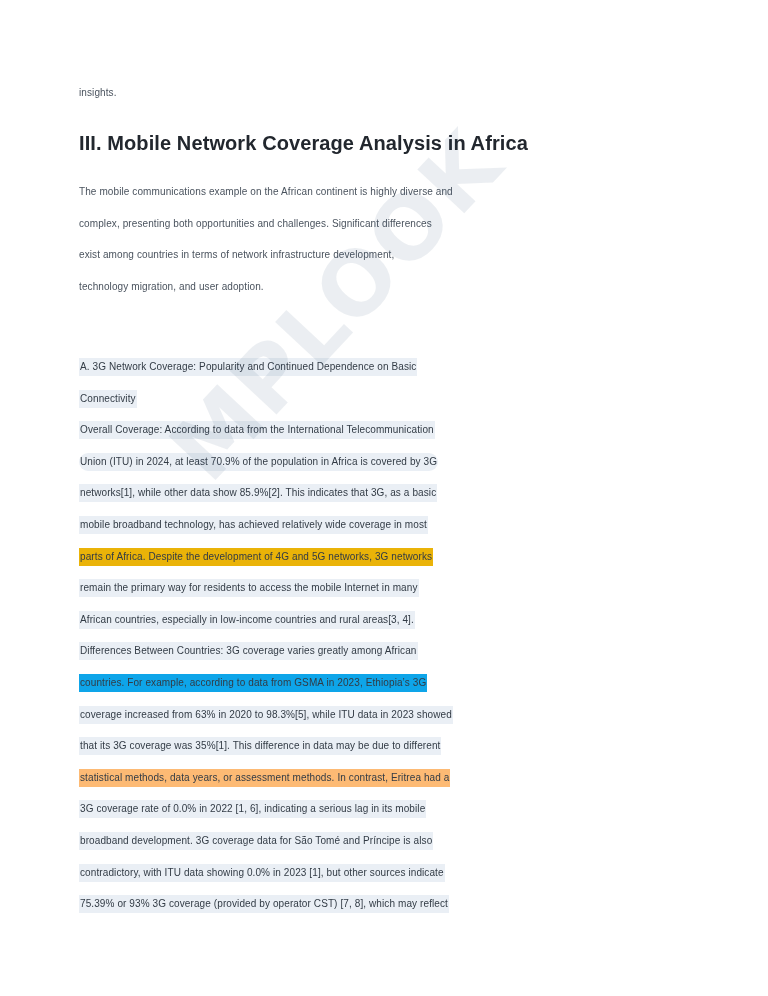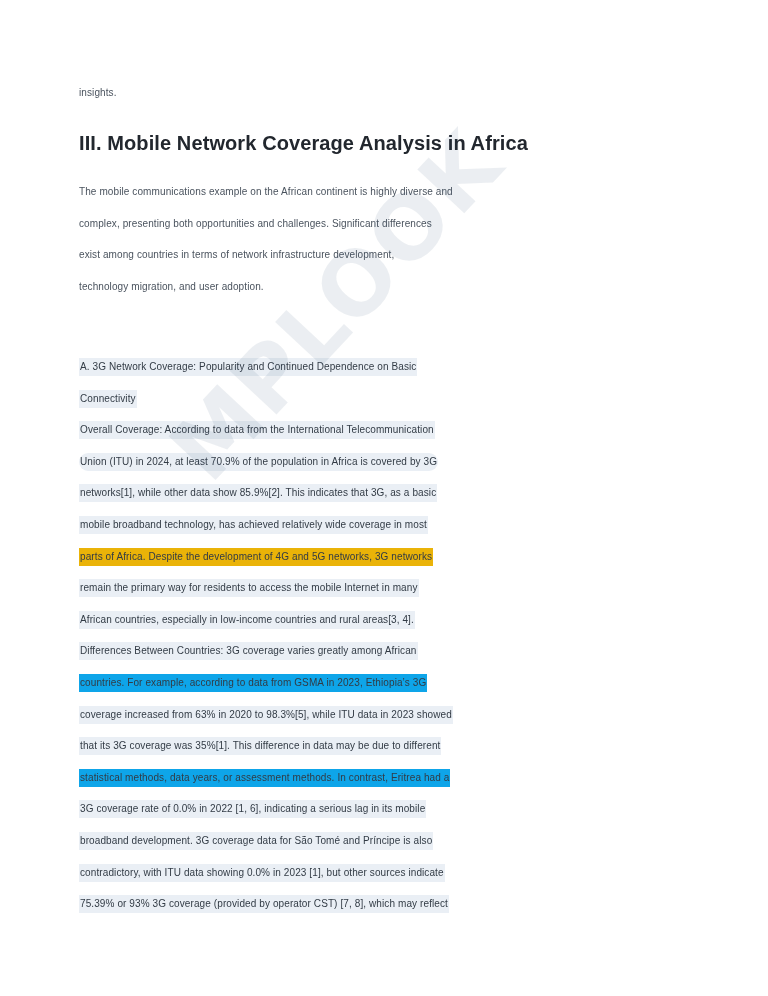--- a/index.html
+++ b/index.html
@@ -135,21 +135,21 @@
         <div class="hl-line"><span style="background: rgb(234, 239, 245); border-radius: 11px;">Union (ITU) in 2024, at least 70.9% of the population in Africa is covered by 3G</span></div>
         <div class="hl-line"><span style="background: rgb(234, 239, 245);">networks[1], while other data show 85.9%[2]. This indicates that 3G, as a basic</span></div>
         <div class="hl-line"><span style="background: rgb(234, 239, 245);">mobile broadband technology, has achieved relatively wide coverage in most</span></div>
         <div class="hl-line"><span style="background: #eab308;">parts of Africa. Despite the development of 4G and 5G networks, 3G networks</span></div>
         <div class="hl-line"><span style="background: rgb(234, 239, 245);">remain the primary way for residents to access the mobile Internet in many</span></div>
         <div class="hl-line"><span style="background: rgb(234, 239, 245);">African countries, especially in low-income countries and rural areas[3, 4].</span></div>
         <div class="hl-line"><span style="background: rgb(234, 239, 245);">Differences Between Countries: 3G coverage varies greatly among African</span></div>
         <div class="hl-line"><span style="background: #0ea5e9;">countries. For example, according to data from GSMA in 2023, Ethiopia’s 3G</span></div>
         <div class="hl-line"><span style="background: rgb(234, 239, 245);">coverage increased from 63% in 2020 to 98.3%[5], while ITU data in 2023 showed</span></div>
         <div class="hl-line"><span style="background: rgb(234, 239, 245);">that its 3G coverage was 35%[1]. This difference in data may be due to different</span></div>
-        <div class="hl-line"><span style="background: #0ea5e9;">statistical methods, data years, or assessment methods. In contrast, Eritrea had a</span></div>
+        <div class="hl-line"><span style="background: #fdba74;">statistical methods, data years, or assessment methods. In contrast, Eritrea had a</span></div>
         <div class="hl-line"><span style="background: rgb(234, 239, 245);">3G coverage rate of 0.0% in 2022 [1, 6], indicating a serious lag in its mobile</span></div>
         <div class="hl-line"><span style="background: rgb(234, 239, 245);">broadband development. 3G coverage data for São Tomé and Príncipe is also</span></div>
         <div class="hl-line"><span style="background: rgb(234, 239, 245);">contradictory, with ITU data showing 0.0% in 2023 [1], but other sources indicate</span></div>
         <div class="hl-line"><span style="background: rgb(234, 239, 245);">75.39% or 93% 3G coverage (provided by operator CST) [7, 8], which may reflect</span></div>
       </div>
 
   </div>
 </div>
 
 </body></html>

